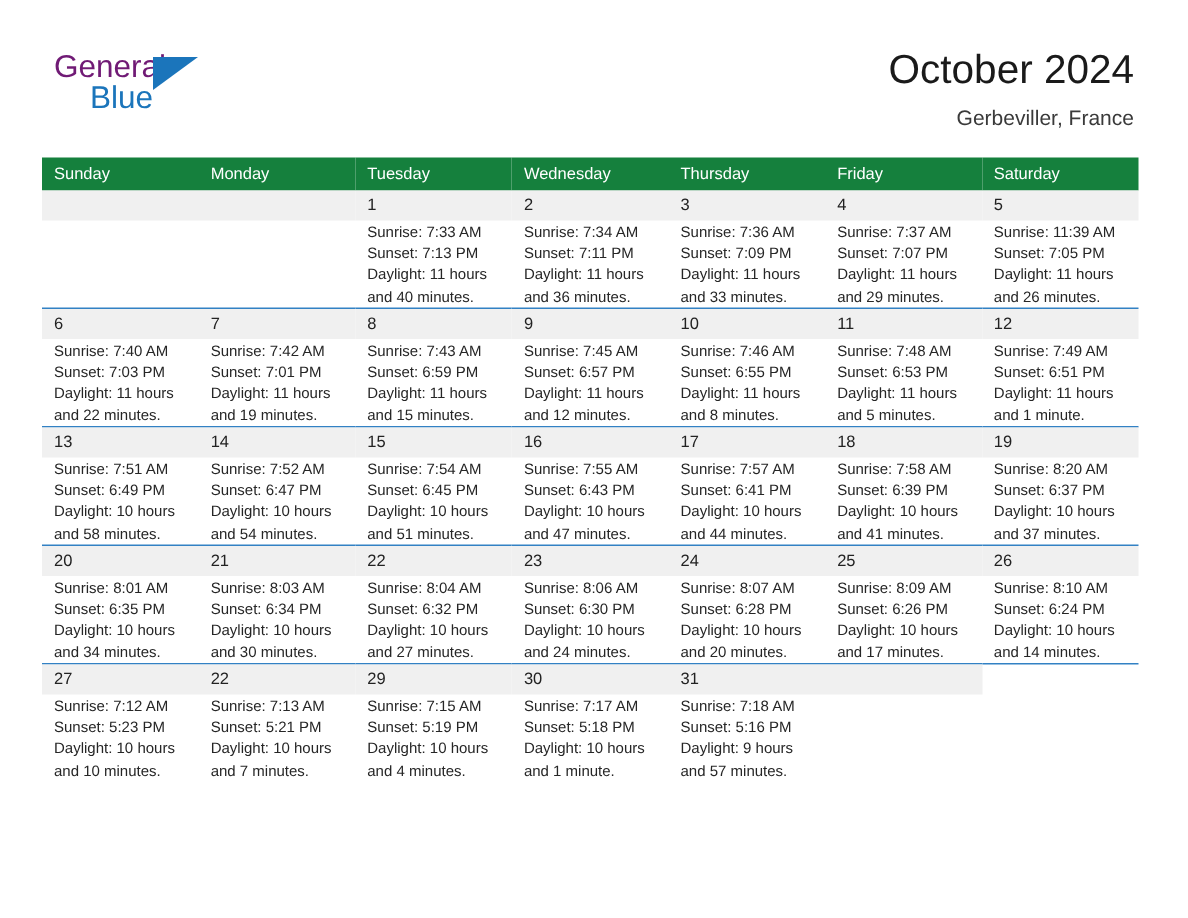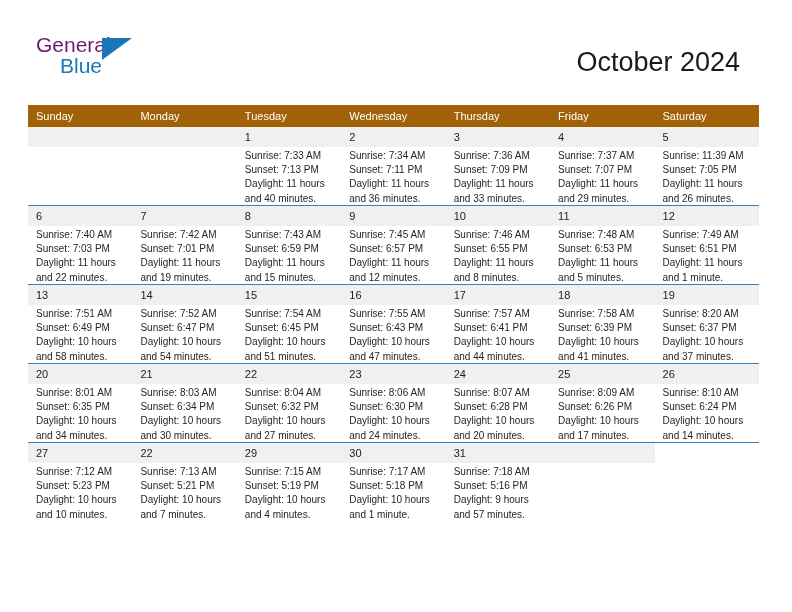--- a/index.html
+++ b/index.html
@@ -66,42 +66,42 @@
     position: absolute;
     right: 36px;
     top: 30px;
     text-align: right;
   }
   .cal-title {
     font-size: 27px;
     font-weight: normal;
     color: #1a1a1a;
     line-height: 33px;
-    margin: 16px;
+    margin: 0;
   }
   .cal-subtitle {
     font-size: 14px;
     color: #3a3a3a;
     line-height: 20px;
     margin: 5px 0 0 0;
   }
 
   
   .calendar {
     position: absolute;
     left: 28px;
     top: 105px;
     width: 731px;
     border-collapse: collapse;
     table-layout: fixed;
   }
   .calendar col { width: 104.43px; }
 
   thead th {
-    background: #a16207;
+    background: #15803d;
     color: #ffffff;
     font-size: 11px;
     font-weight: normal;
     text-align: left;
     padding: 5px 0 5px 8px;
     height: 10px;
     line-height: 12px;
   }
 
   tbody tr.week-row > td {
@@ -152,20 +152,21 @@
 
   <div class="header">
     <div class="logo">
       <span class="logo-general">General</span>
       <span class="logo-triangle"></span>
       <span class="logo-blue">Blue</span>
     </div>
 
     <div class="title-block">
       <h1 class="cal-title">October 2024</h1>
+      <div class="cal-subtitle">Gerbeviller, France</div>
     </div>
   </div>
 
   <table class="calendar">
     <colgroup>
       <col>
         <col>
         <col>
         <col>
         <col>

